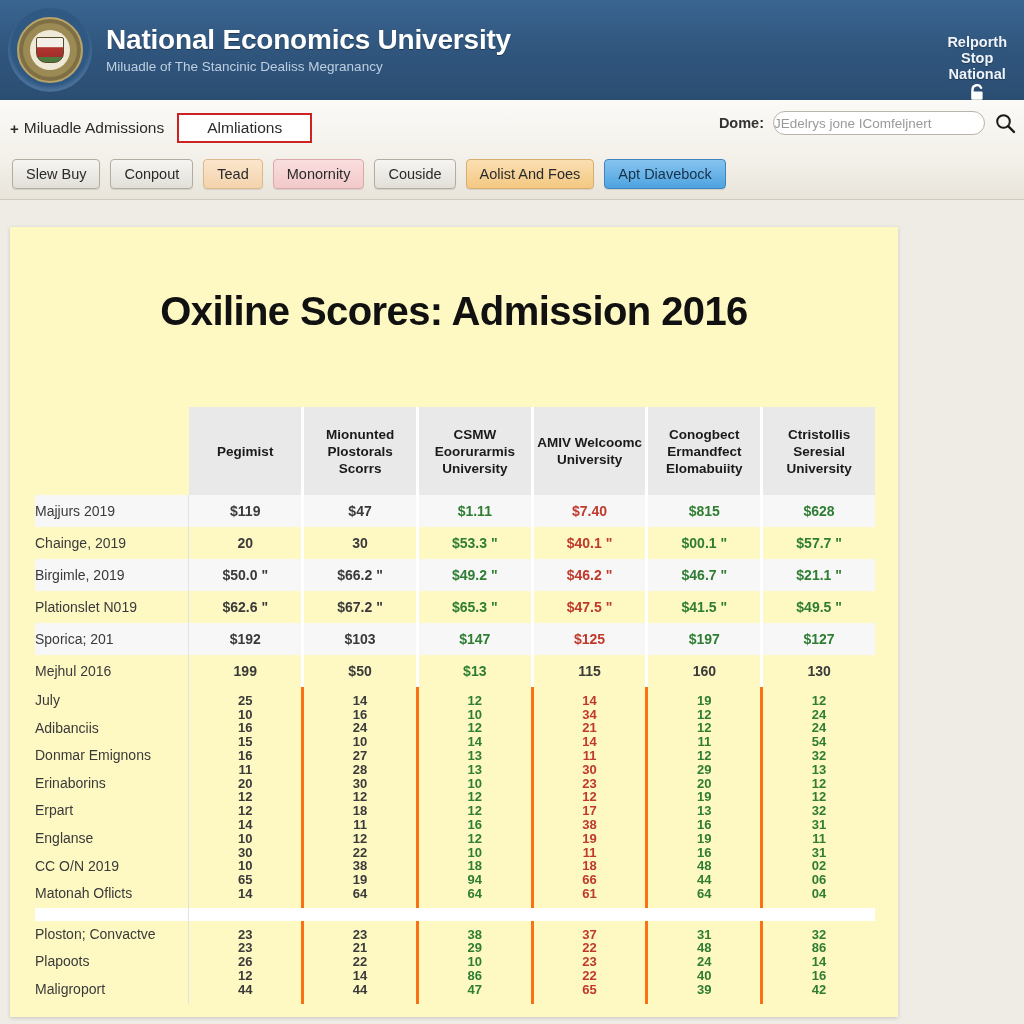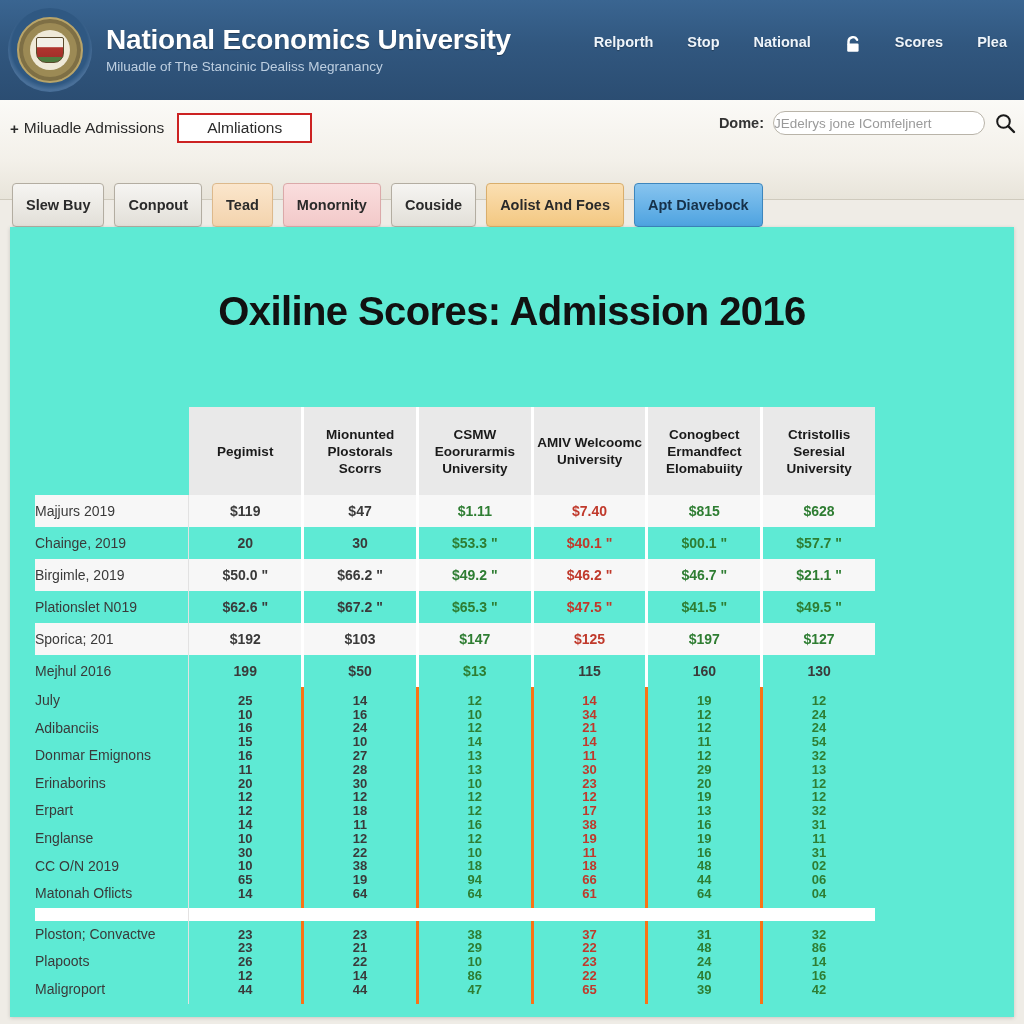--- a/index.html
+++ b/index.html
@@ -44,21 +44,21 @@
   .brand h1{
     margin:0;color:#ffffff;font-size:28px;line-height:30px;font-weight:bold;
     letter-spacing:-0.2px;
     text-shadow:0 1px 1px rgba(0,0,0,.35);
   }
   .brand .tagline{
     margin-top:4px;color:#c8d8e8;font-size:13.5px;line-height:16px;font-weight:normal;
     opacity:.93;
   }
   .topnav{
-    position:absolute;right:0px;top:34px;display:flex;gap:0px;
+    position:absolute;right:0px;top:34px;display:flex;align-items:center;gap:0px;flex-direction:column;
   }
   .topnav a{
     color:#eef4fa;font-size:14.5px;font-weight:bold;text-decoration:none;
     padding:0 17px;white-space:nowrap;
     text-shadow:0 1px 1px rgba(0,0,0,.3);
   }
   .lock-ico{padding:0 14px;display:flex;align-items:center;}
 
   
   .subbar{
@@ -84,36 +84,36 @@
     border:1px solid #b9b4a9;background:#fff;border-radius:12px;
     padding:0 0;font-size:13.5px;color:#8f8f8f;
     font-family:"Liberation Sans",sans-serif;
   }
   .searchwrap input::placeholder{color:#9a9a9a;}
   .mag{display:flex;align-items:center;}
 
   .btnrow{position:absolute;left:12px;top:159px;display:flex;align-items:center;gap:10px;}
   .btn{
     border-radius:4px;border:1px solid #b3ada1;
-    padding:13px 13px;font-size:14.5px;font-weight:bold;color:#2a2a2a;
+    padding:6px 13px;font-size:14.5px;font-weight:normal;color:#2a2a2a;
     background:linear-gradient(180deg,#f6f5f2 0%,#e2dfd8 100%);
-    white-space:nowrap;box-shadow:0 1px 1px rgba(0,0,0,.10);margin-top:24px;
+    white-space:nowrap;box-shadow:0 1px 1px rgba(0,0,0,.10);
   }
   .btn.orange{background:linear-gradient(180deg,#fbe6cc 0%,#f3d3ad 100%);border-color:#ddb98c;}
   .btn.pink{background:linear-gradient(180deg,#fadede 0%,#f2c9c9 100%);border-color:#dba9a9;}
   .btn.amber{background:linear-gradient(180deg,#fbdfb2 0%,#f3c882 100%);border-color:#d9ae6c;}
   .btn.blue{
     background:linear-gradient(180deg,#87c4ef 0%,#4ea3e0 100%);
     border-color:#3d86bd;color:#16314a;
   }
 
   
   .card{
-    position:absolute;left:10px;top:227px;width:1004px;height:790px;
-    background:#5eead4;box-shadow:0 1px 4px rgba(0,0,0,.16);
+    position:absolute;left:10px;top:227px;width:888px;height:790px;
+    background:#fef9c3;box-shadow:0 1px 4px rgba(0,0,0,.16);
     overflow:hidden;
   }
   .doc-title{
     margin:0;padding-top:62px;text-align:center;
     font-size:40px;line-height:44px;font-weight:bold;color:#111;
     letter-spacing:-0.6px;
     font-family:"Liberation Sans",sans-serif;
   }
 
   

